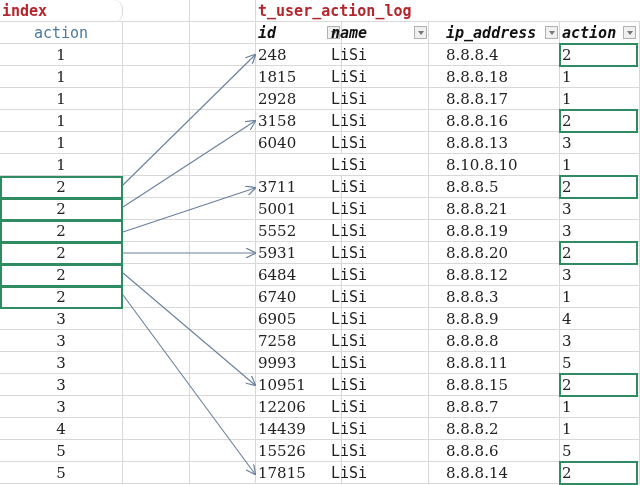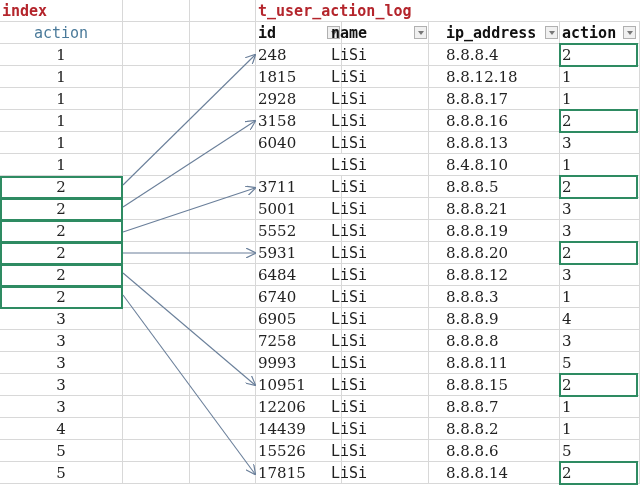--- a/index.html
+++ b/index.html
@@ -10,22 +10,22 @@
     .cell { position: absolute; top: 0; height: 22px; line-height: 22px; box-sizing: border-box;
             border-right: 1px solid #d8d8d8; font-size: 15px; color: #222; white-space: nowrap; overflow: hidden; }
     .cA { left: 0; width: 123px; text-align: center; }
     .cB { left: 123px; width: 67px; }
     .cC { left: 190px; width: 66px; }
     .cD { left: 256px; width: 86px; padding-left: 2px; }
     .cE { left: 328px; width: 101px; padding-left: 3px; }
     .cF { left: 443px; width: 117px; padding-left: 3px; }
     .cG { left: 560px; width: 80px; padding-left: 2px; }
     .mono { font-family: "DejaVu Sans Mono", "Liberation Mono", monospace; }
-    .title-red { color: #b4252c; font-weight: bold; font-size: 15px; }
-    .hdr { font-weight: bold; font-size: 15px; color: #111; }
+    .title-red { color: #b4252c; font-weight: bold; font-size: 15px; border-radius: 9px; }
+    .hdr { font-weight: bold; font-size: 15px; color: #111; font-style: italic; }
     .sub-hdr { color: #4a7a9a; font-size: 15px; }
     .dd { position: absolute; top: 4px; width: 13px; height: 13px; border: 1px solid #b0b0b0;
           background: #f0f0f0; box-sizing: border-box; }
     .dd::after { content: ""; position: absolute; left: 3px; top: 4px; border-left: 3px solid transparent;
                  border-right: 3px solid transparent; border-top: 4px solid #777; }
     .hl { position: absolute; border: 2px solid #2e8b62; box-sizing: border-box; pointer-events: none; }
     svg.arrows { position: absolute; left: 0; top: 0; }
   </style>
 </head>
 <body>
@@ -69,21 +69,21 @@
     <div class="cell cE mono">LiSi</div>
     <div class="cell cF">8.8.8.4</div>
     <div class="cell cG">2</div>
   </div>
   <div class="row" style="top:66px;">
     <div class="cell cA">1</div>
     <div class="cell cB"></div>
       <div class="cell cC"></div>
     <div class="cell cD">1815</div>
     <div class="cell cE mono">LiSi</div>
-    <div class="cell cF">8.8.12.18</div>
+    <div class="cell cF">8.8.8.18</div>
     <div class="cell cG">1</div>
   </div>
   <div class="row" style="top:88px;">
     <div class="cell cA">1</div>
     <div class="cell cB"></div>
       <div class="cell cC"></div>
     <div class="cell cD">2928</div>
     <div class="cell cE mono">LiSi</div>
     <div class="cell cF">8.8.8.17</div>
     <div class="cell cG">1</div>
@@ -104,21 +104,21 @@
     <div class="cell cD">6040</div>
     <div class="cell cE mono">LiSi</div>
     <div class="cell cF">8.8.8.13</div>
     <div class="cell cG">3</div>
   </div>
   <div class="row" style="top:154px;">
     <div class="cell cA">1</div>
     <div class="cell cB"></div>
       <div class="cell cC"></div>
     <div class="cell cE mono">LiSi</div>
-    <div class="cell cF">8.4.8.10</div>
+    <div class="cell cF">8.10.8.10</div>
     <div class="cell cG">1</div>
   </div>
   <div class="row" style="top:176px;">
     <div class="cell cA">2</div>
     <div class="cell cB"></div>
       <div class="cell cC"></div>
     <div class="cell cD">3711</div>
     <div class="cell cE mono">LiSi</div>
     <div class="cell cF">8.8.8.5</div>
     <div class="cell cG">2</div>

